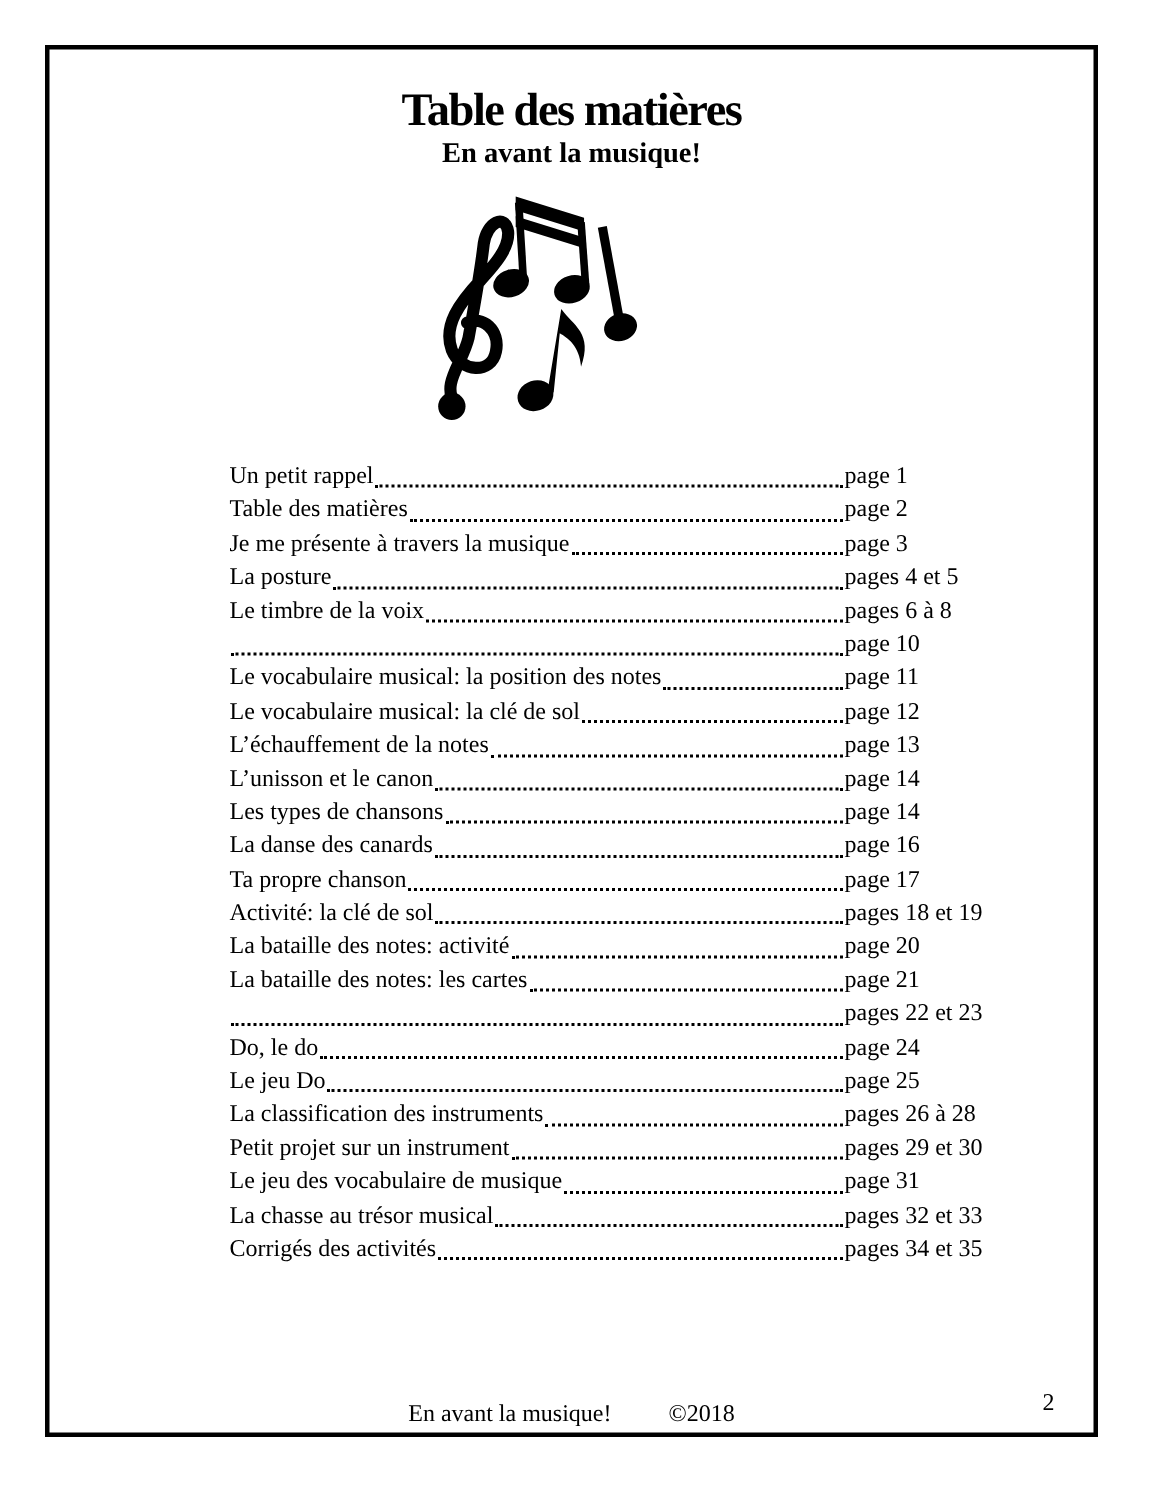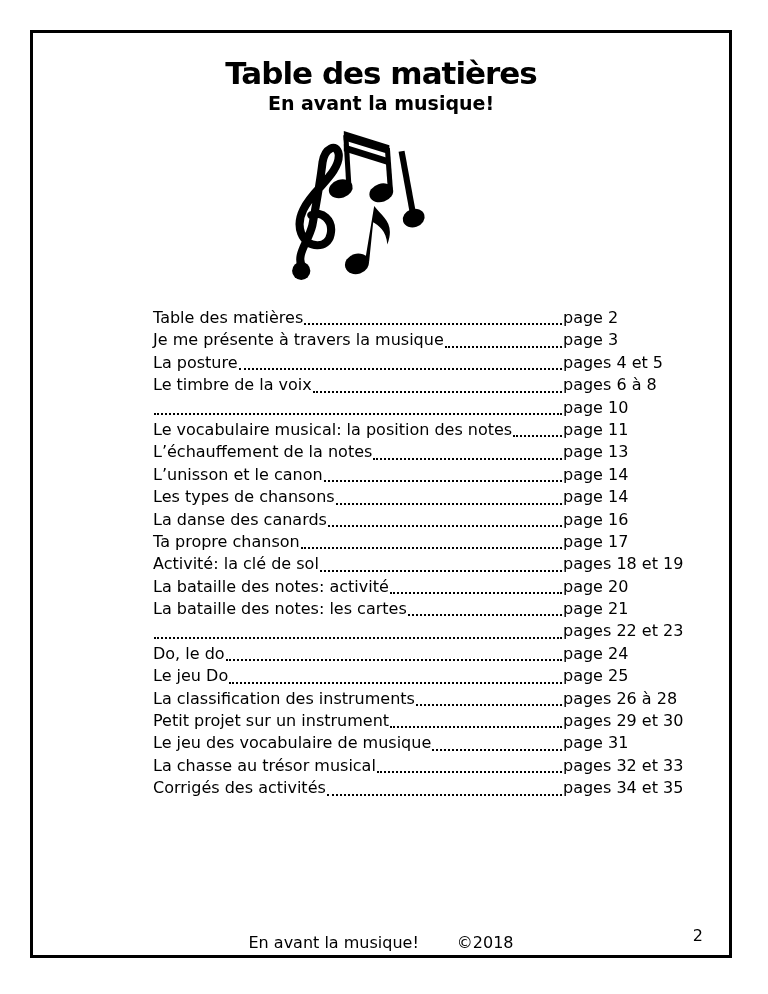--- a/index.html
+++ b/index.html
@@ -11,20 +11,21 @@
     position: relative;
     overflow: hidden;
   }
   .page-border {
     position: absolute;
     left: 30px; top: 30px;
     width: 702px; height: 928px;
     border: 3px solid #000;
     box-sizing: border-box;
     background: #fff;
+    font-family: Liberation Serif, serif;
   }
   .doc-title {
     margin: 22px 0 0 0;
     text-align: center;
     font-size: 31px;
     font-weight: bold;
     letter-spacing: -1px;
     line-height: 36px;
   }
   .doc-subtitle {
@@ -99,20 +100,25 @@
         <path d="M80,130 L89,76 C97,87 110,92 102,114 C101,100 93,95 88,92 L84,131 Z"></path>
       </g>
 
       <line x1="116" y1="22" x2="127" y2="82" stroke="#000" stroke-width="6"></line>
       <ellipse cx="128" cy="88" rx="11" ry="9" transform="rotate(-18 128 88)" fill="#000"></ellipse>
     </svg>
   </div>
 
   <div class="toc">
     <div class="toc-row">
+        <span class="toc-title">Un petit rappel</span>
+        <span class="toc-dots"></span>
+        <span class="toc-page">page 1</span>
+      </div>
+    <div class="toc-row">
         <span class="toc-title">Table des matières</span>
         <span class="toc-dots"></span>
         <span class="toc-page">page 2</span>
       </div>
     <div class="toc-row">
         <span class="toc-title">Je me présente à travers la musique</span>
         <span class="toc-dots"></span>
         <span class="toc-page">page 3</span>
       </div>
     <div class="toc-row">
@@ -126,20 +132,25 @@
         <span class="toc-page">pages 6 à 8</span>
       </div>
     <div class="toc-row">
         <span class="toc-dots"></span>
         <span class="toc-page">page 10</span>
       </div>
     <div class="toc-row">
         <span class="toc-title">Le vocabulaire musical: la position des notes</span>
         <span class="toc-dots"></span>
         <span class="toc-page">page 11</span>
+      </div>
+    <div class="toc-row">
+        <span class="toc-title">Le vocabulaire musical: la clé de sol</span>
+        <span class="toc-dots"></span>
+        <span class="toc-page">page 12</span>
       </div>
     <div class="toc-row">
         <span class="toc-title">L’échauffement de la notes</span>
         <span class="toc-dots"></span>
         <span class="toc-page">page 13</span>
       </div>
     <div class="toc-row">
         <span class="toc-title">L’unisson et le canon</span>
         <span class="toc-dots"></span>
         <span class="toc-page">page 14</span>

